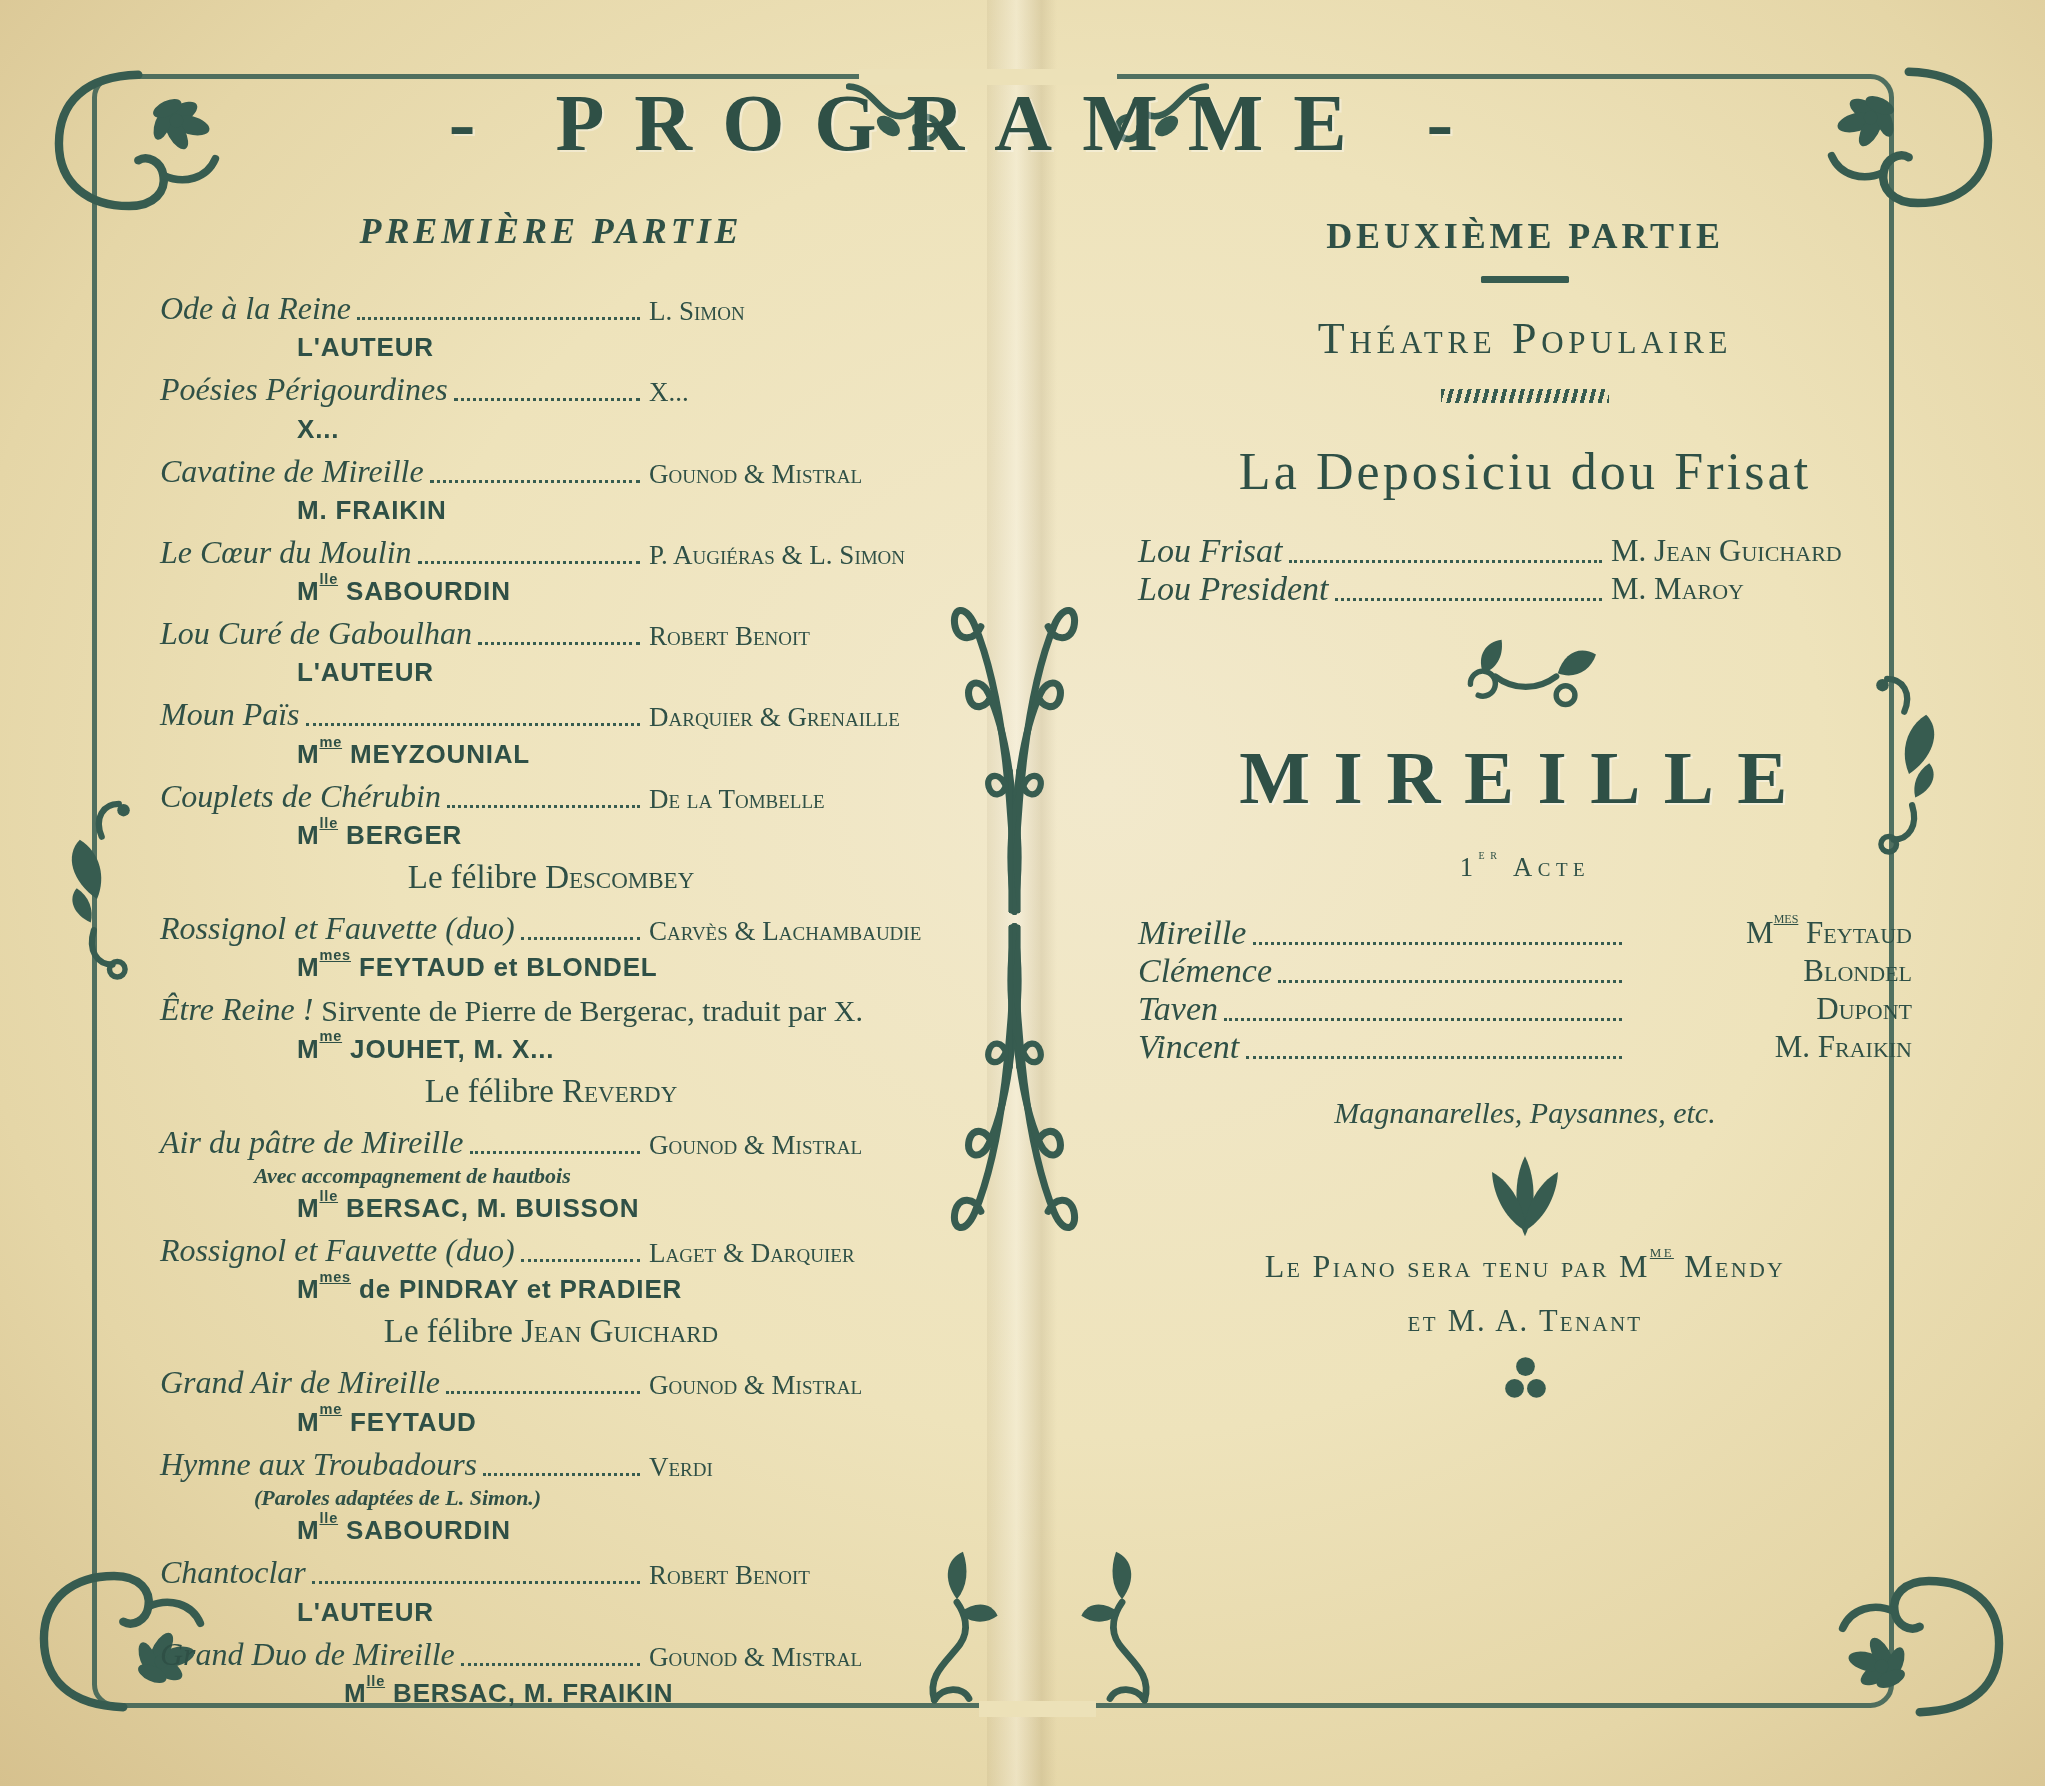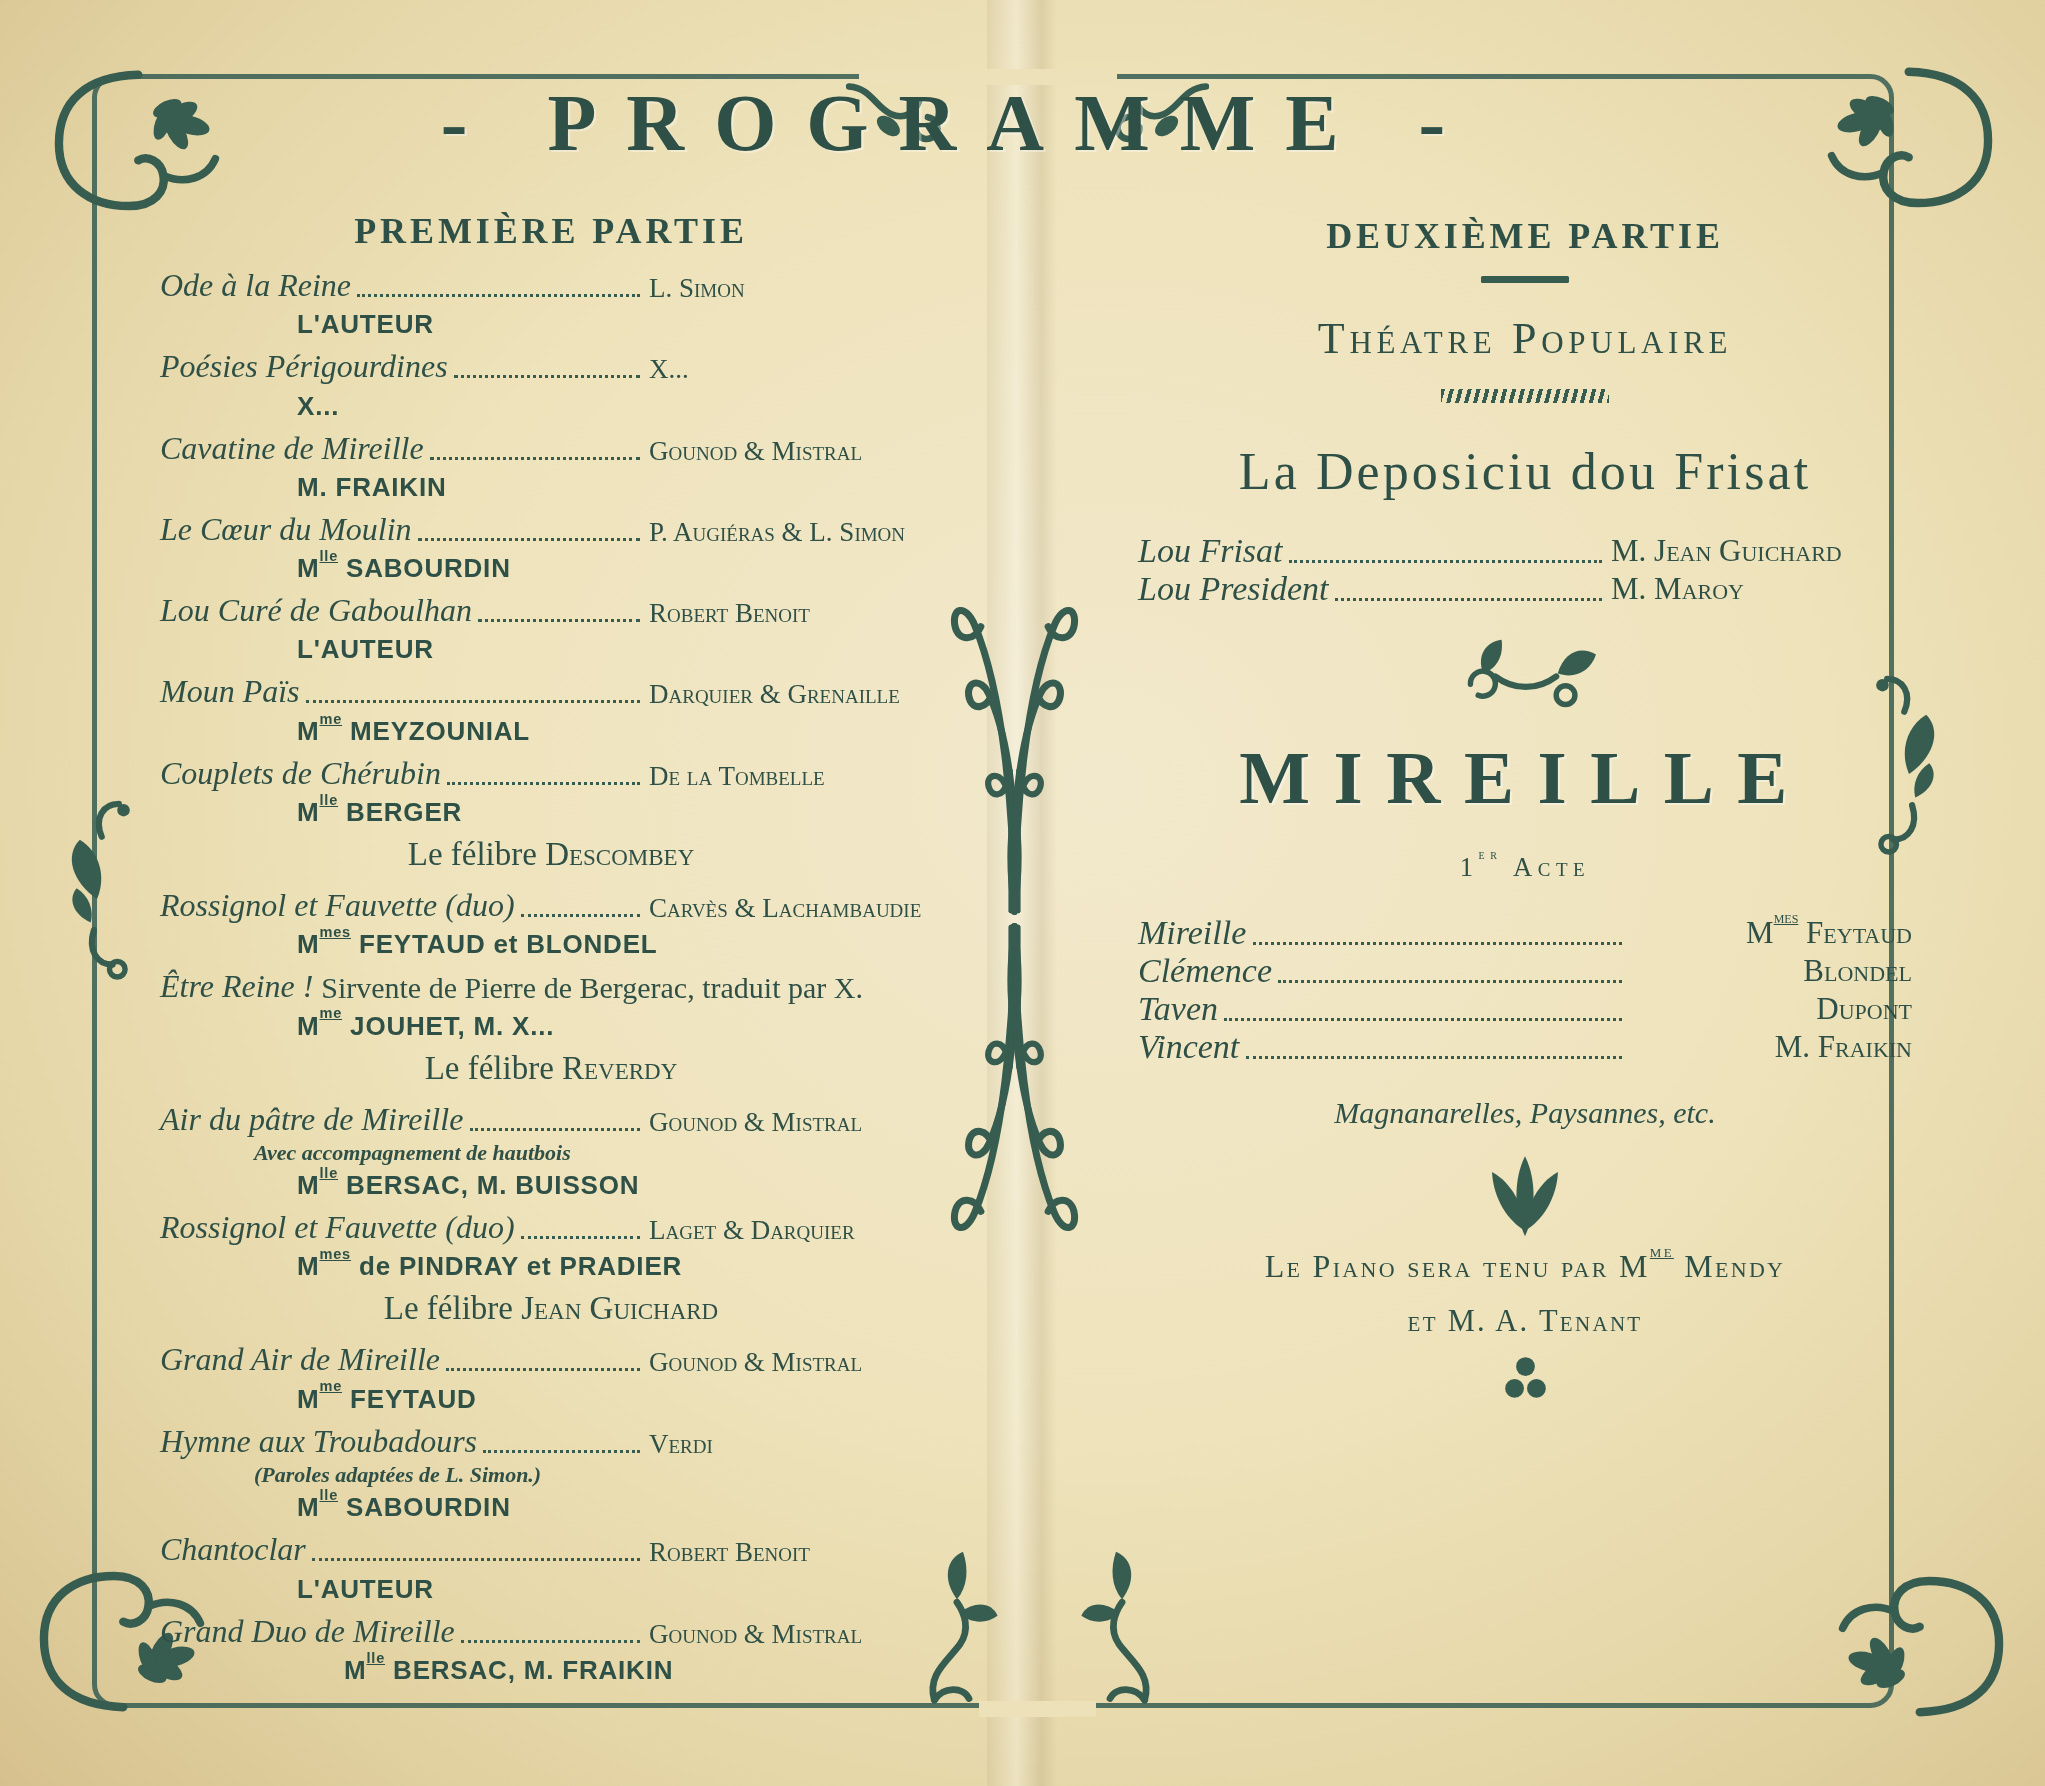--- a/index.html
+++ b/index.html
@@ -31,29 +31,29 @@
   .vine.l{left:846px;top:78px;}
   .vine.r{left:1092px;top:78px;transform:scaleX(-1);}
   .bvine{width:106px;height:160px;}
   .bvine.l{left:919px;top:1547px;}
   .bvine.r{left:1054px;top:1547px;transform:scaleX(-1);}
   .edgeleaf{width:78px;height:203px;}
   .edgeleaf.l{left:58px;top:796px;}
   .edgeleaf.r{left:1870px;top:671px;transform:scaleX(-1);}
   .divider{left:948px;top:575px;width:133px;height:688px;}
 
-  .page-title{position:absolute;top:78px;left:8px;width:1900px;text-align:center;
+  .page-title{position:absolute;top:78px;left:16px;width:1900px;text-align:center;
     font-size:80px;font-weight:bold;letter-spacing:30px;color:var(--ink-strong);
     text-shadow:2.3px 2.3px 0 rgba(255,255,255,.35);}
 
   
   .col-left{position:absolute;left:160px;top:210px;width:782px;}
   .col-head{font-size:36px;font-weight:bold;letter-spacing:3.9px;text-align:center;
     font-variant:small-caps;}
-  .col-left .col-head{margin-bottom:15px;}
+  .col-left .col-head{margin-bottom:38px;font-style:italic;}
   .piece{margin-bottom:9.4px;}
   .prow{display:flex;align-items:flex-end;}
   .ptitle{font-style:italic;font-size:32px;white-space:nowrap;}
   .ptitle2{font-size:30px;white-space:nowrap;margin-left:7.8px;}
   .leader{flex:1;min-width:31px;border-bottom:3.9px dotted var(--ink);align-self:flex-end;
     margin:0 9.4px 7px 6.3px;}
   .pauthor{font-variant:small-caps;font-size:27px;min-width:293px;white-space:nowrap;}
   .perf{font-family:"Liberation Sans",sans-serif;font-weight:bold;font-size:26px;
     letter-spacing:0.8px;margin:6.3px 0 0 137px;line-height:1.1;}
   .pnote{font-style:italic;font-weight:bold;font-size:22px;margin:3.1px 0 0 94px;line-height:1.1;}

